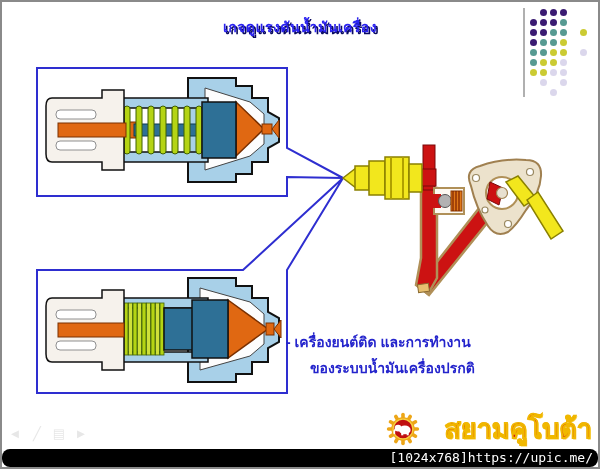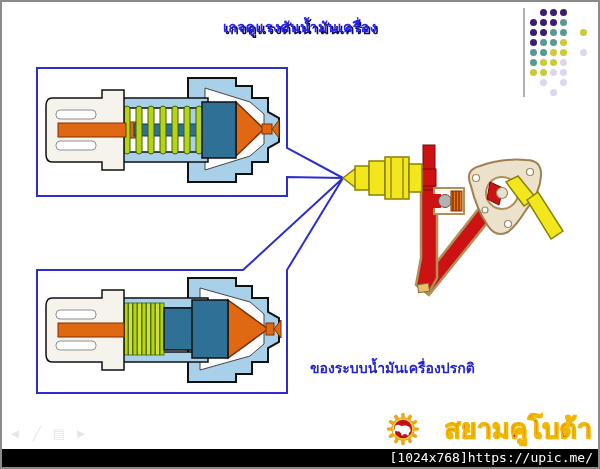--- a/index.html
+++ b/index.html
@@ -22,21 +22,21 @@
   #dots{position:absolute;left:528px;top:8px;width:66px;height:92px;z-index:5;}
   #dots .dot{position:absolute;width:7px;height:7px;border-radius:50%;}
   .vline{position:absolute;left:523px;top:8px;width:2px;height:89px;background:#b0b0b0;z-index:5;}
 
   
   #callouts{position:absolute;left:0;top:0;z-index:4;}
   .diagram{position:absolute;z-index:6;}
   #assembly{position:absolute;left:330px;top:138px;z-index:6;}
 
   
-  .footer-bar{position:absolute;left:2px;right:2px;bottom:2px;height:18px;background:#000;z-index:55;}
+  .footer-bar{position:absolute;left:2px;right:2px;bottom:2px;height:18px;background:#000;z-index:55;border-radius:8px;}
   .footer-text{position:absolute;right:5px;top:1px;color:#fff;font-size:13px;
                font-family:"DejaVu Sans Mono",monospace;letter-spacing:0px;}
 
   
   .logo{position:absolute;right:8px;bottom:22px;display:flex;align-items:center;gap:4px;z-index:40;}
   .logo-text{color:#d81212;font-size:27px;font-weight:bold;line-height:1;
              -webkit-text-stroke:1px #f0b800;text-shadow:1px 1px 0 #f8d040;margin-left:19px;}
 
   
   #navicons{position:absolute;left:8px;top:426px;z-index:40;display:flex;gap:8px;}
@@ -195,20 +195,21 @@
       <polygon points="13,40 26,30 26,50"></polygon>
       <rect x="25" y="28" width="14" height="24"></rect>
       <rect x="39" y="23" width="16" height="34"></rect>
       <rect x="55" y="19" width="24" height="42"></rect>
       <line x1="61" y1="19" x2="61" y2="61" stroke="#b0a000" stroke-width="2"></line>
       <line x1="73" y1="19" x2="73" y2="61" stroke="#b0a000" stroke-width="2"></line>
       <rect x="79" y="26" width="13" height="28"></rect>
     </g>
   </svg>
 
+  <div class="lbl lbl2a">- เครื่องยนต์ติด และการทำงาน</div>
   <div class="lbl lbl2b">ของระบบน้ำมันเครื่องปรกติ</div>
 
   <div id="navicons">
       <span>◄</span>
       <span>╱</span>
       <span>▤</span>
       <span>►</span>
     </div>
 
   <div class="logo">

